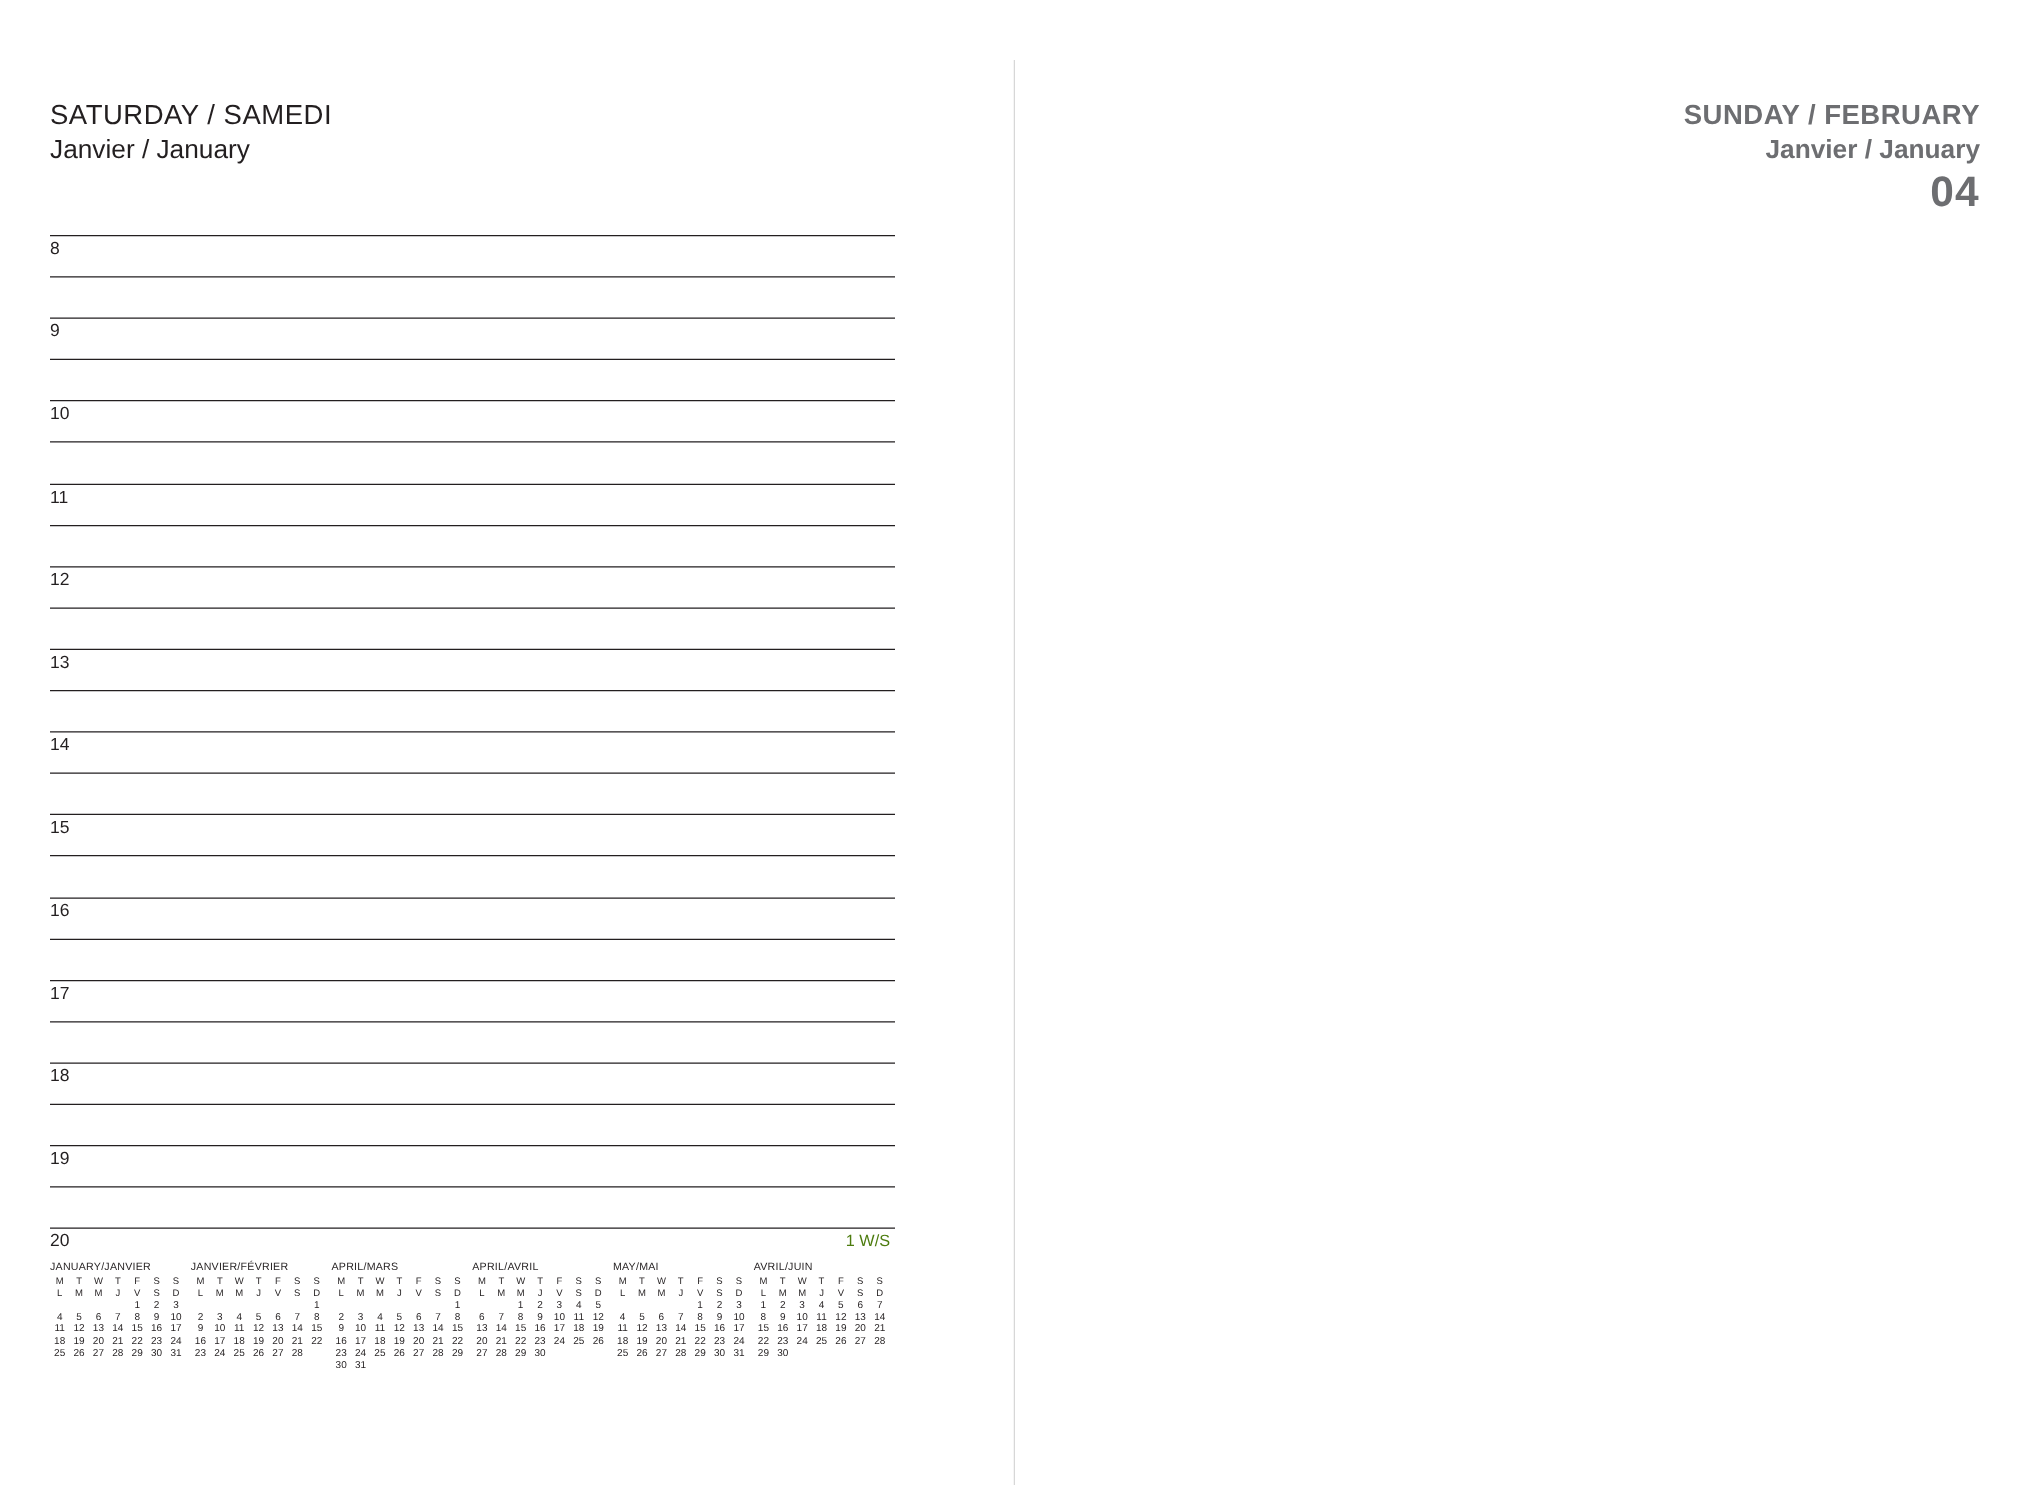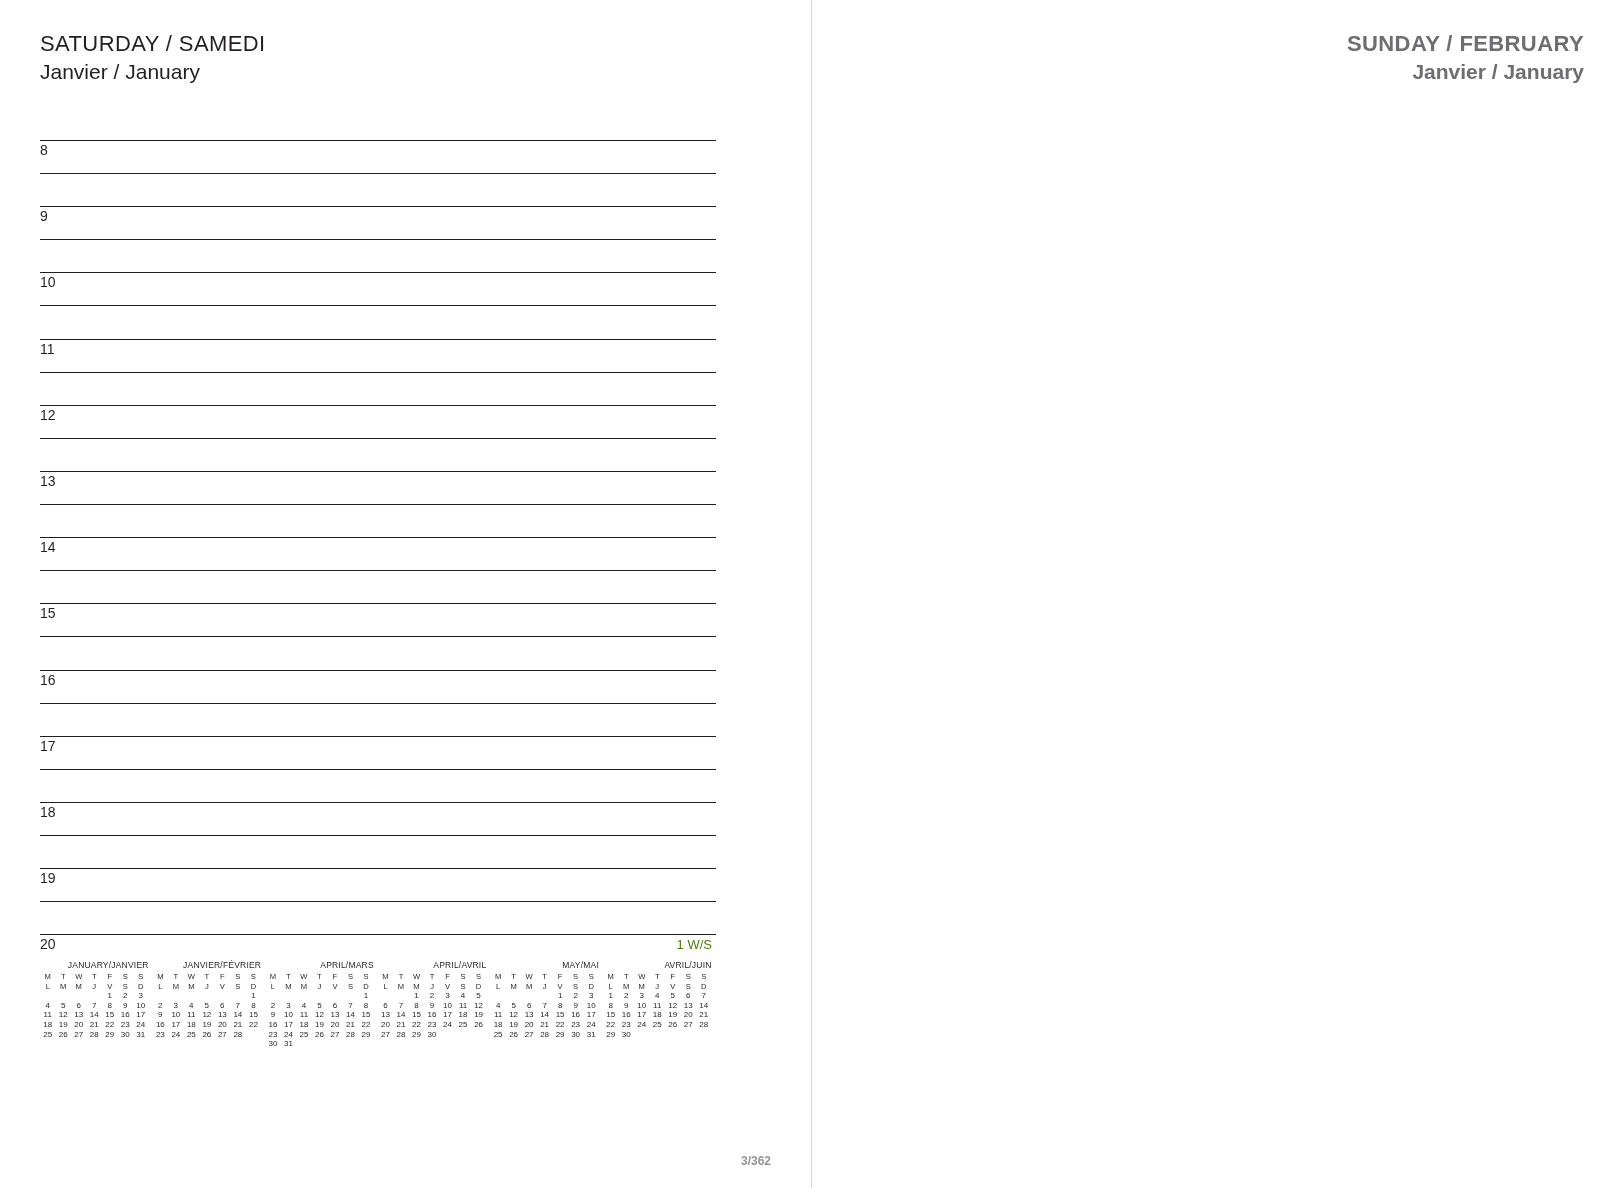--- a/index.html
+++ b/index.html
@@ -10,20 +10,21 @@
   body {
     width: 1624px; height: 1188px;
     font-family: "Liberation Sans", sans-serif;
     color: #231f20;
     overflow: hidden;
   }
   .spread {
     display: flex;
     width: 1624px; height: 1048px;
     position: relative;
+    margin-top: 48px;
   }
   .page {
     width: 812px; height: 1188px;
     position: relative;
   }
   .page-left { border-right: 1px solid #d7d7d7; }
 
   
   .day-header {
     position: absolute;
@@ -103,21 +104,21 @@
   }
   .left .mini-cals { left: 40px; width: 676px; }
 
   .mini-cal {
     width: 112.6px;
     padding-right: 4px;
   }
   .mini-title {
     font-size: 8.5px;
     letter-spacing: 0.2px;
-    text-align: right;
+    text-align: left;
     margin-bottom: 2px;
     color: #231f20;
     white-space: nowrap;
   }
   table.mini {
     border-collapse: collapse;
     width: 100%;
     font-size: 8px;
     line-height: 9.4px;
   }
@@ -665,16 +666,17 @@
         </div>
       </div>
 
     <div class="folio">3/362</div>
   </div>
 
   <div class="page page-right right">
     <div class="day-header">
       <div class="day-name">SUNDAY / FEBRUARY</div>
       <div class="month-name">Janvier / January</div>
+      <div class="day-number">04</div>
     </div>
 
   </div>
 </div>
 
 </body></html>

